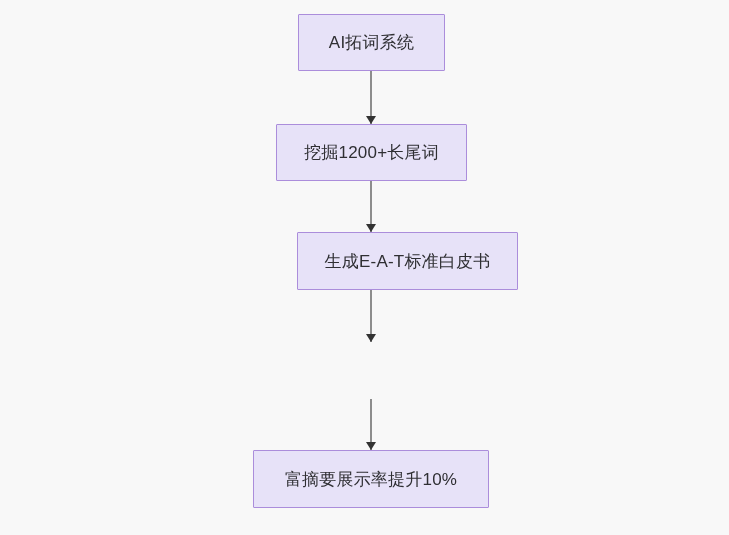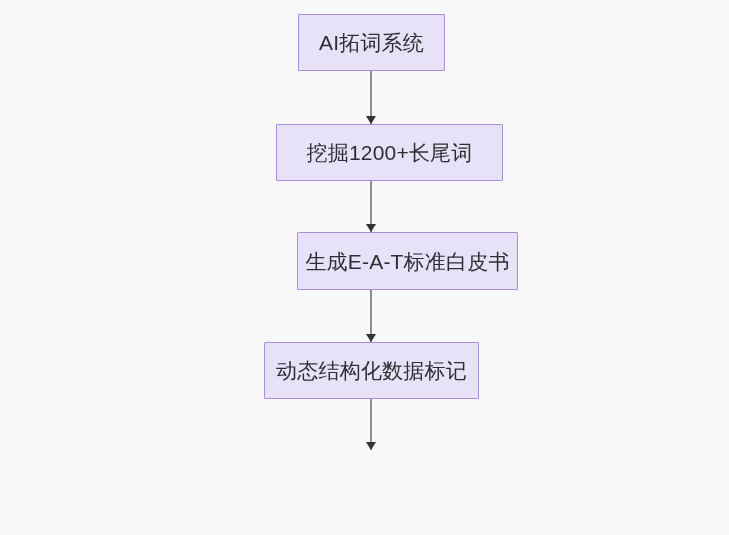--- a/index.html
+++ b/index.html
@@ -24,21 +24,21 @@
   .node {
     position: absolute;
     box-sizing: border-box;
     background: #e7e2f8;
     border: 1.6px solid #ab8ddb;
     border-radius: 1px;
     display: flex;
     align-items: center;
     justify-content: center;
     color: #2f2f33;
-    font-size: 21px;
+    font-size: 17px;
     letter-spacing: 0.2px;
     line-height: 1;
     white-space: nowrap;
   }
 
   .node-label {
     display: block;
     padding: 0 12px;
   }
 
@@ -84,23 +84,23 @@
     <div class="edge-arrow" style="top: 44px; border-top-color: rgb(51, 51, 51);"></div>
   </div>
   <div class="edge" style="left: 371px; top: 399px;">
     <div class="edge-line" style="height: 51px; background: rgb(141, 141, 141);"></div>
     <div class="edge-arrow" style="top: 43px; border-top-color: rgb(51, 51, 51);"></div>
   </div>
 
   <div class="node" style="left: 298px; top: 14px; width: 147px; height: 57px; background: rgb(231, 226, 248); border-color: rgb(171, 141, 219); color: rgb(47, 47, 51);">
     <span class="node-label">AI拓词系统</span>
   </div>
-  <div class="node" style="left: 276px; top: 124px; width: 227px; height: 57px; background: rgb(231, 226, 248); border-color: rgb(171, 141, 219); color: rgb(47, 47, 51);">
+  <div class="node" style="left: 276px; top: 124px; width: 191px; height: 57px; background: rgb(231, 226, 248); border-color: rgb(171, 141, 219); color: rgb(47, 47, 51);">
     <span class="node-label">挖掘1200+长尾词</span>
   </div>
   <div class="node" style="left: 261px; top: 232px; width: 221px; height: 58px; background: rgb(231, 226, 248); border-color: rgb(171, 141, 219); color: rgb(47, 47, 51); margin-left: 36px;">
     <span class="node-label">生成E-A-T标准白皮书</span>
   </div>
-  <div class="node" style="left: 264px; top: 342px; width: 215px; height: 57px; background: rgb(231, 226, 248); border-color: rgb(171, 141, 219); color: rgb(47, 47, 51);">
-    <span class="node-label">动态结构化数据标记</span>
+  <div class="node" style="left: 253px; top: 450px; width: 236px; height: 58px; background: rgb(231, 226, 248); border-color: rgb(171, 141, 219); color: rgb(47, 47, 51);">
+    <span class="node-label">富摘要展示率提升10%</span>
   </div>
 
 </div>
 
 </body></html>

